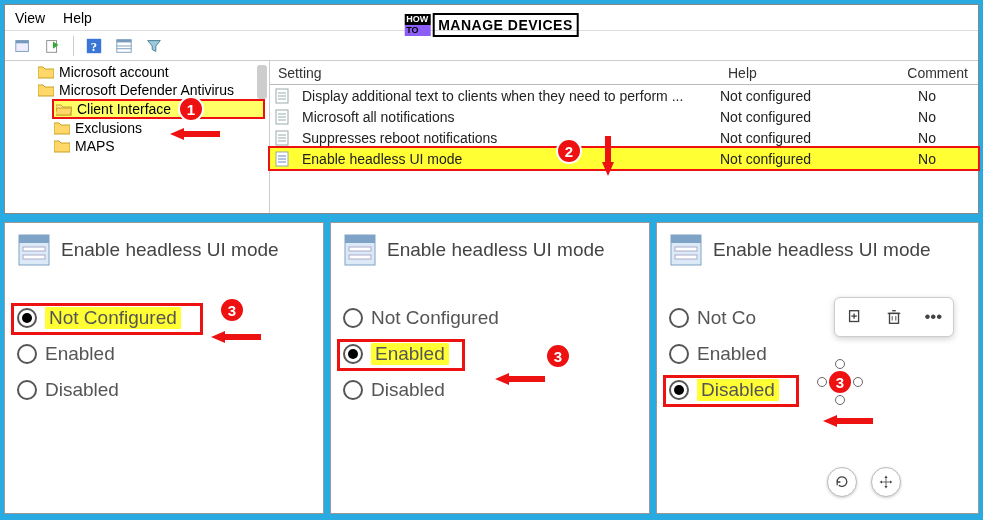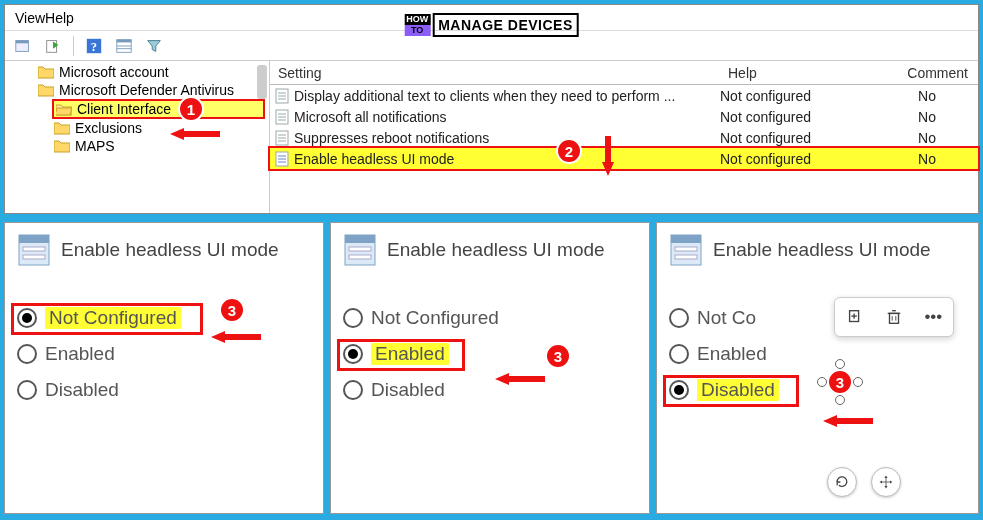--- a/index.html
+++ b/index.html
@@ -9,21 +9,21 @@
     font-size: 13px;
     background: #29abe2;
     overflow: hidden;
     position: relative;
   }
   .top-panel {
     position: absolute; left: 4px; top: 4px; right: 4px; height: 210px;
     background: #fff; border: 1px solid #888;
   }
   .menubar {
-    display: flex; align-items: center; 
+    display: flex; align-items: center; gap: 18px;
     padding: 4px 10px; height: 26px;
     border-bottom: 1px solid #ddd;
     font-size: 14px;
   }
   .menubar span { color: #000; }
   .toolbar {
     display: flex; align-items: center; gap: 10px;
     padding: 4px 8px; height: 30px;
     border-bottom: 1px solid #ccc;
   }
@@ -56,31 +56,30 @@
     border-bottom: 1px solid #bbb; font-size:14px; color:#333;
   }
   .list-header div { padding-left:8px; }
   .col-set { flex: 0 0 450px; }
   .col-state { flex: 0 0 170px; }
   .col-comment { flex: 1; text-align:right; padding-right:10px !important; }
   .list-row {
     display:flex; height:21px; align-items:center; font-size:14px;
     padding-left:4px; color:#222;
   }
-  .list-row .cell-set { flex:0 0 446px; display:flex; align-items:center; gap:4px; overflow:hidden; white-space:nowrap; }
+  .list-row .cell-set { flex:0 0 446px; display:flex; align-items:center; gap:12px; overflow:hidden; white-space:nowrap; }
   .list-row .cell-state { flex:0 0 170px; }
   .list-row .cell-comment { flex:1; text-align:center; padding-right:14px; }
   .list-row.hl { background:#ffff33; outline:2px solid #e11; }
   .set-icon { width:16px; height:16px; }
 
   .watermark {
     position:absolute; left:50%; top:8px; transform:translateX(-50%);
     display:flex; align-items:center; gap:2px; font-weight:700;
     pointer-events:none;
-    text-align:center;
   }
   .wm-how { font-size:9px; background:#000; color:#fff; padding:1px 2px; line-height:1; }
   .wm-main { border:2px solid #000; padding:2px 4px; font-size:14px; letter-spacing:.5px; }
 
   .annot-badge {
     position:absolute; width:26px; height:26px; border-radius:50%;
     background:#e11; color:#fff; border:2px solid #fff;
     display:flex; align-items:center; justify-content:center;
     font-weight:700; font-size:15px;
   }

